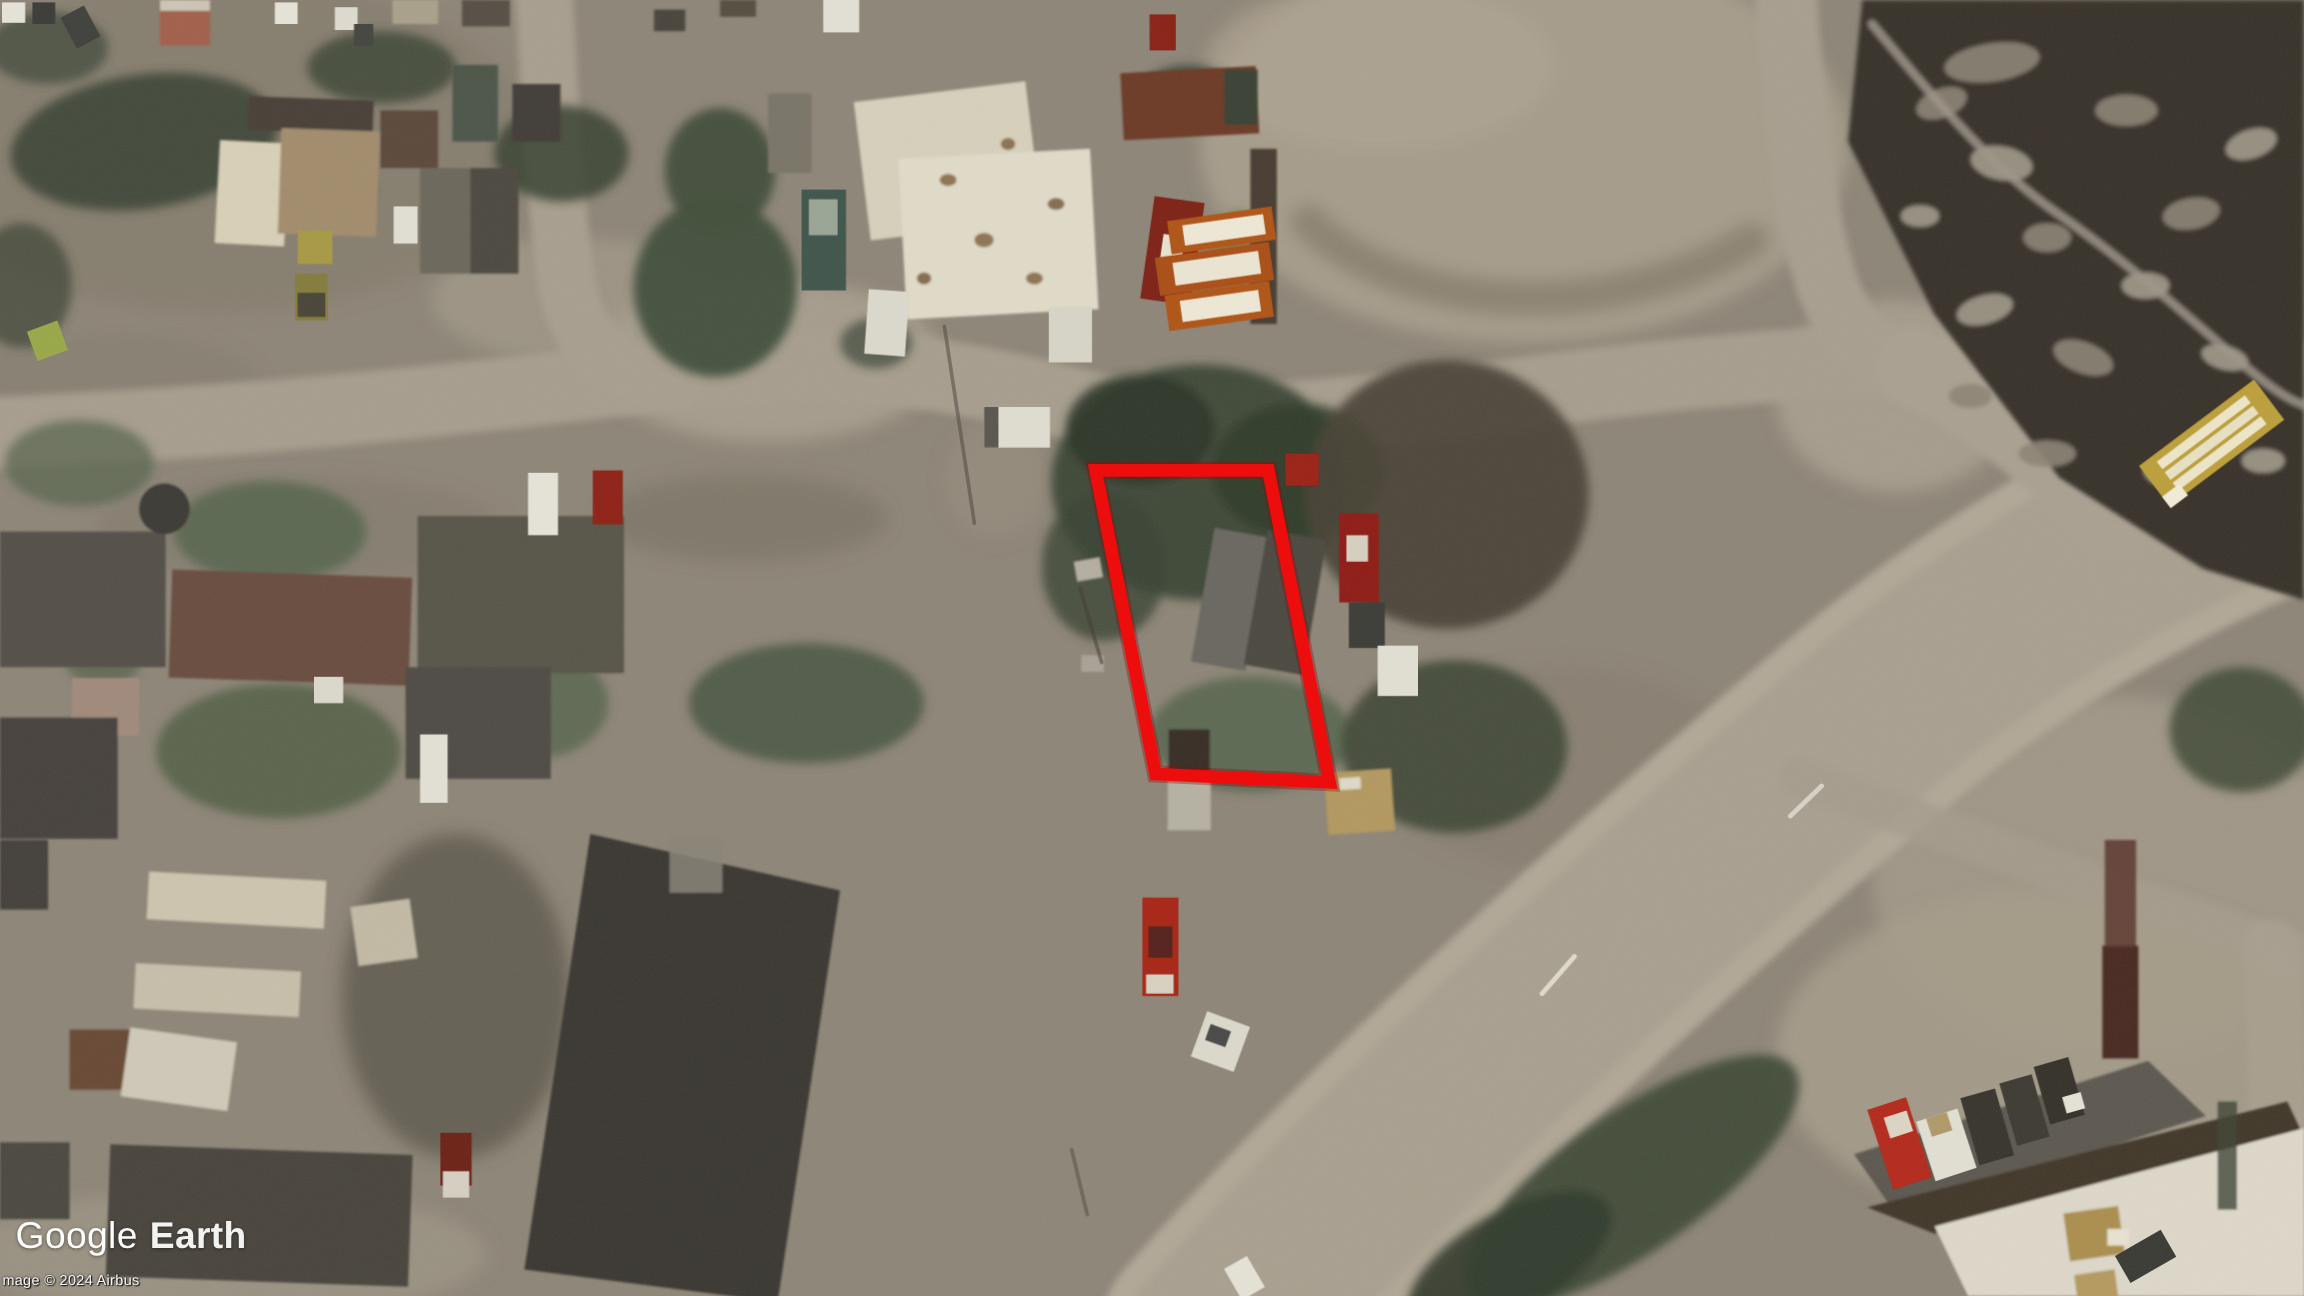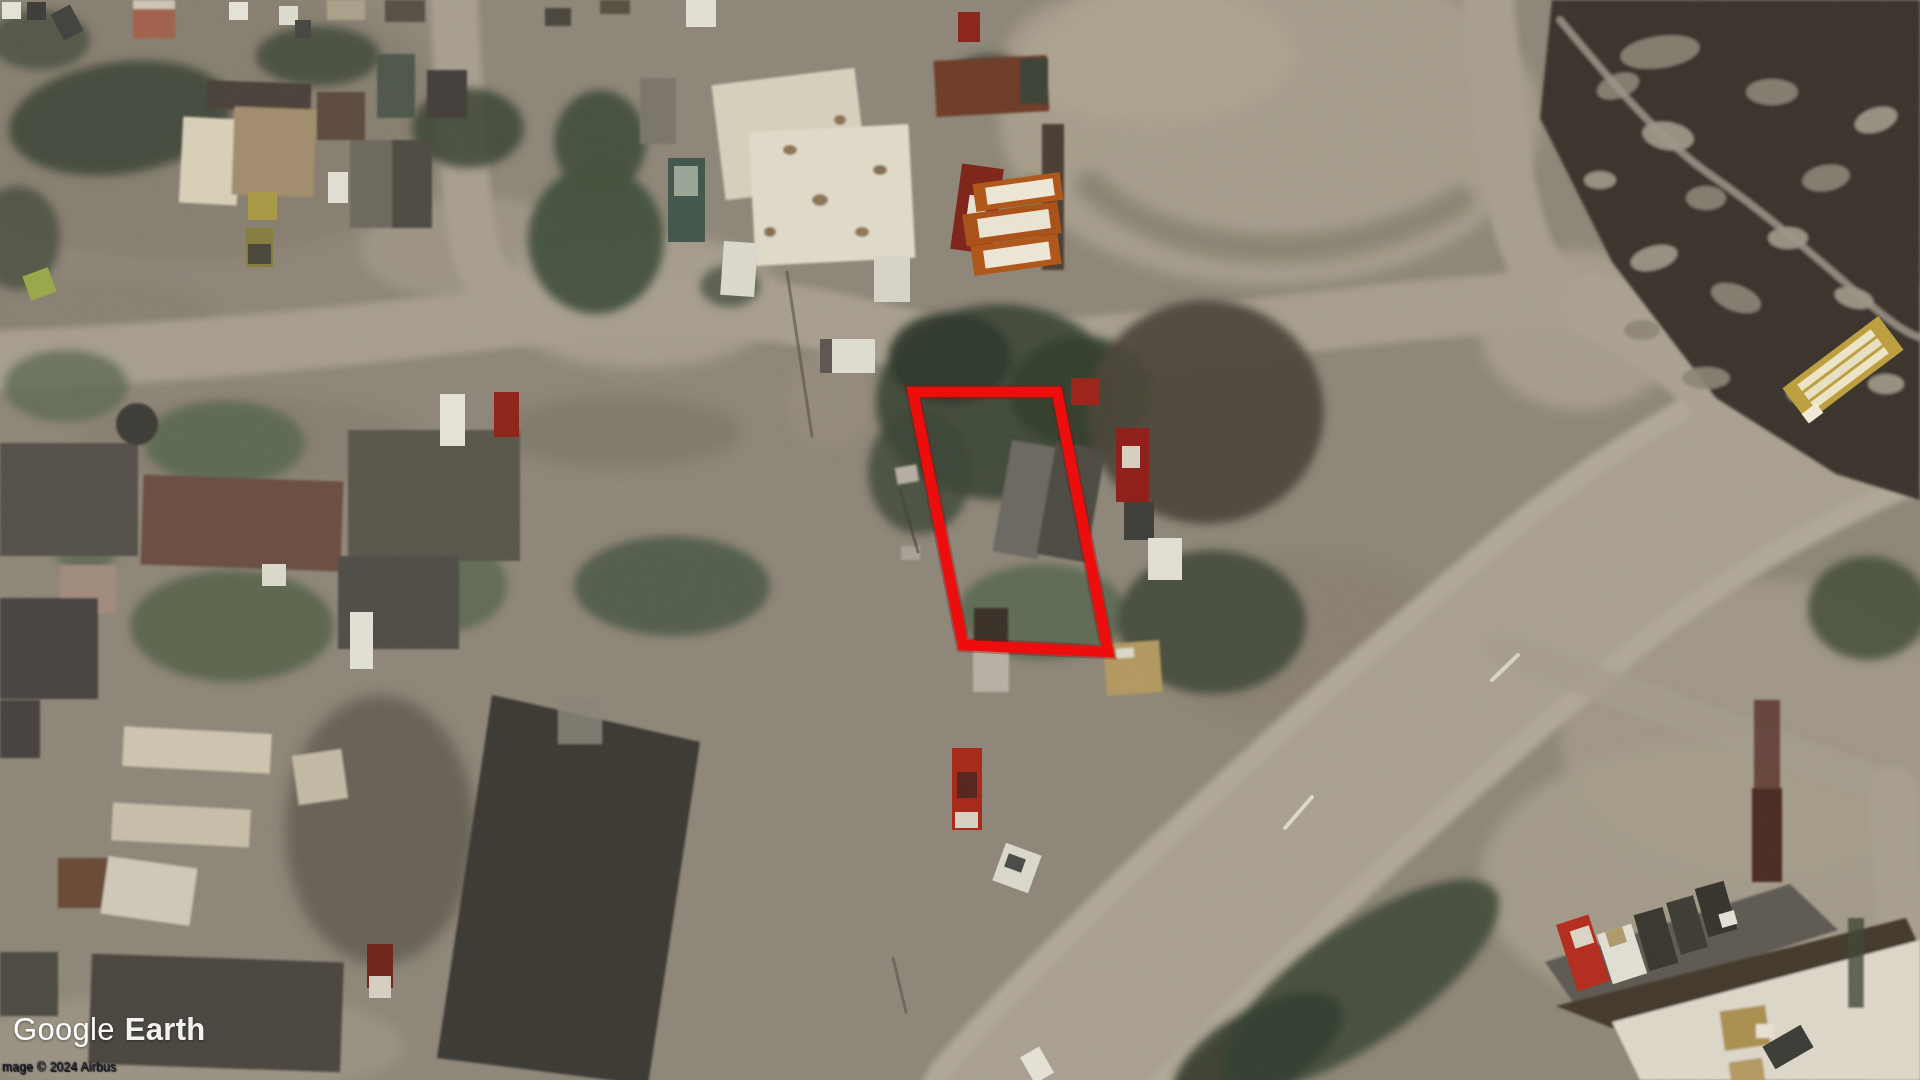--- a/index.html
+++ b/index.html
@@ -3,21 +3,21 @@
 <meta charset="utf-8">
 <style>
   html,body{margin:0;padding:0;background:#000;}
   .stage{position:relative;width:1920px;height:1080px;overflow:hidden;background:#8e8678;
          font-family:"Liberation Sans",sans-serif;}
   #map-svg{position:absolute;left:0;top:0;width:1920px;height:1080px;display:block;}
   .logo{position:absolute;left:13px;top:1012px;display:flex;gap:10px;align-items:center;
         color:#fdfdfd;font-size:31px;font-weight:400;letter-spacing:.3px;
         text-shadow:0 1px 3px rgba(0,0,0,.45);user-select:none;}
   .logo .earth{opacity:.94;font-weight:bold;}
-  .attr{position:absolute;left:2px;top:1060px;font-size:12px;color:#0f172a;letter-spacing:.3px;
+  .attr{position:absolute;left:2px;top:1060px;font-size:12px;color:#ffffff;letter-spacing:.3px;
         text-shadow:0 0 2px #000,1px 1px 1px #000;opacity:.92;user-select:none;}
 </style>
 </head>
 <body>
 
 <div class="stage">
   <svg id="map-svg" viewBox="0 0 1920 1080" xmlns="http://www.w3.org/2000/svg">
     <defs>
       <filter id="blur7" x="-20%" y="-20%" width="140%" height="140%">
           <feGaussianBlur stdDeviation="7"></feGaussianBlur>

